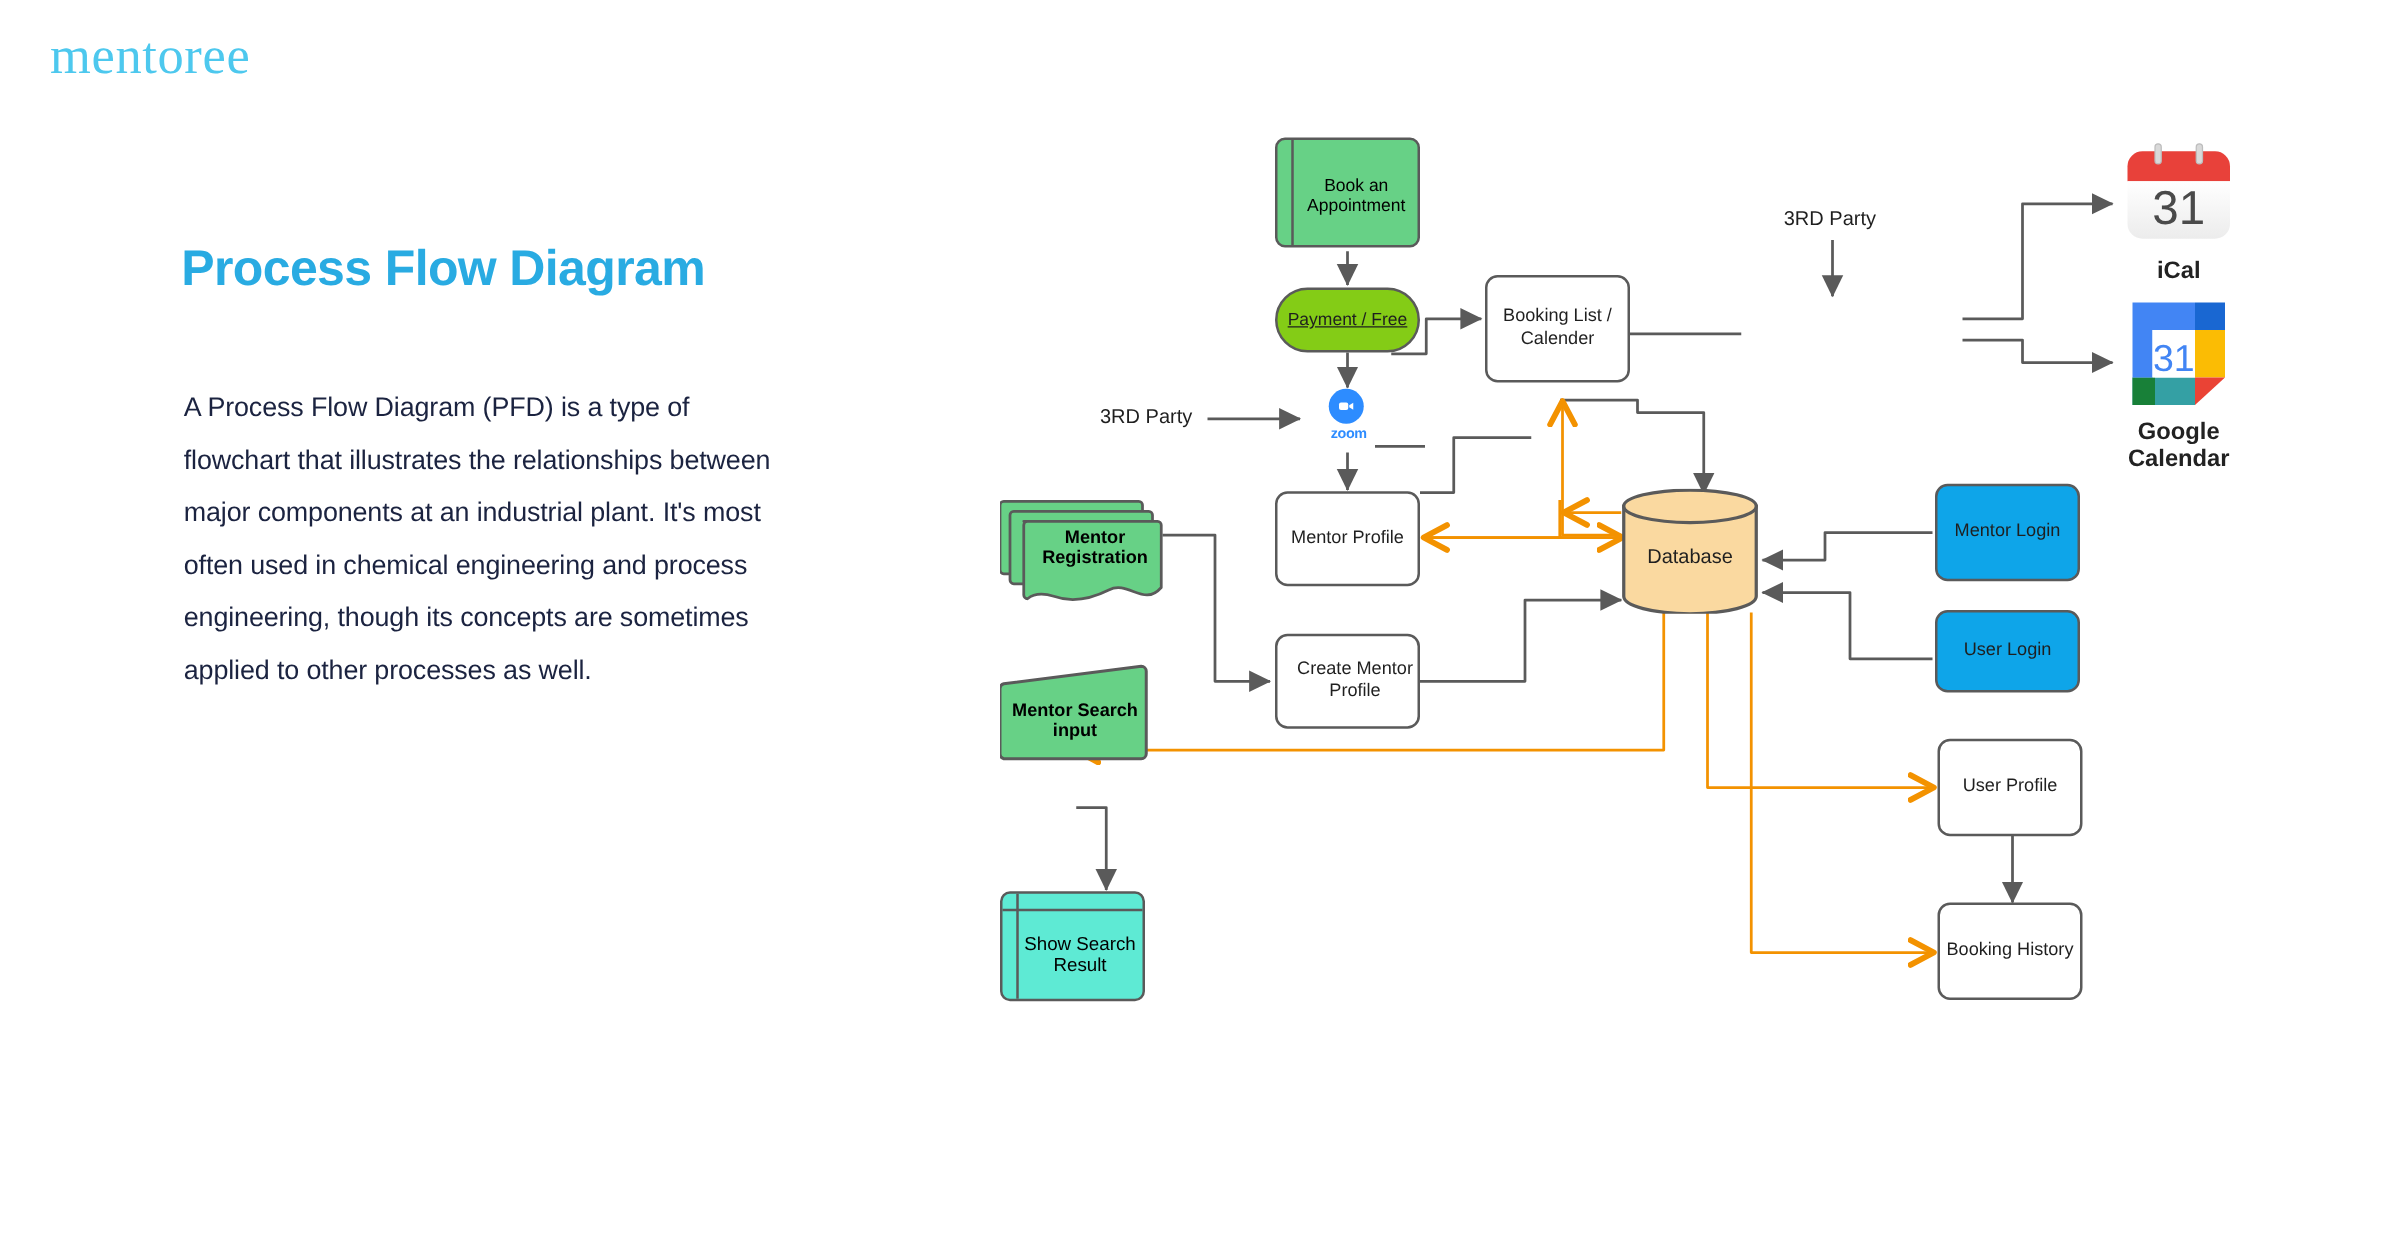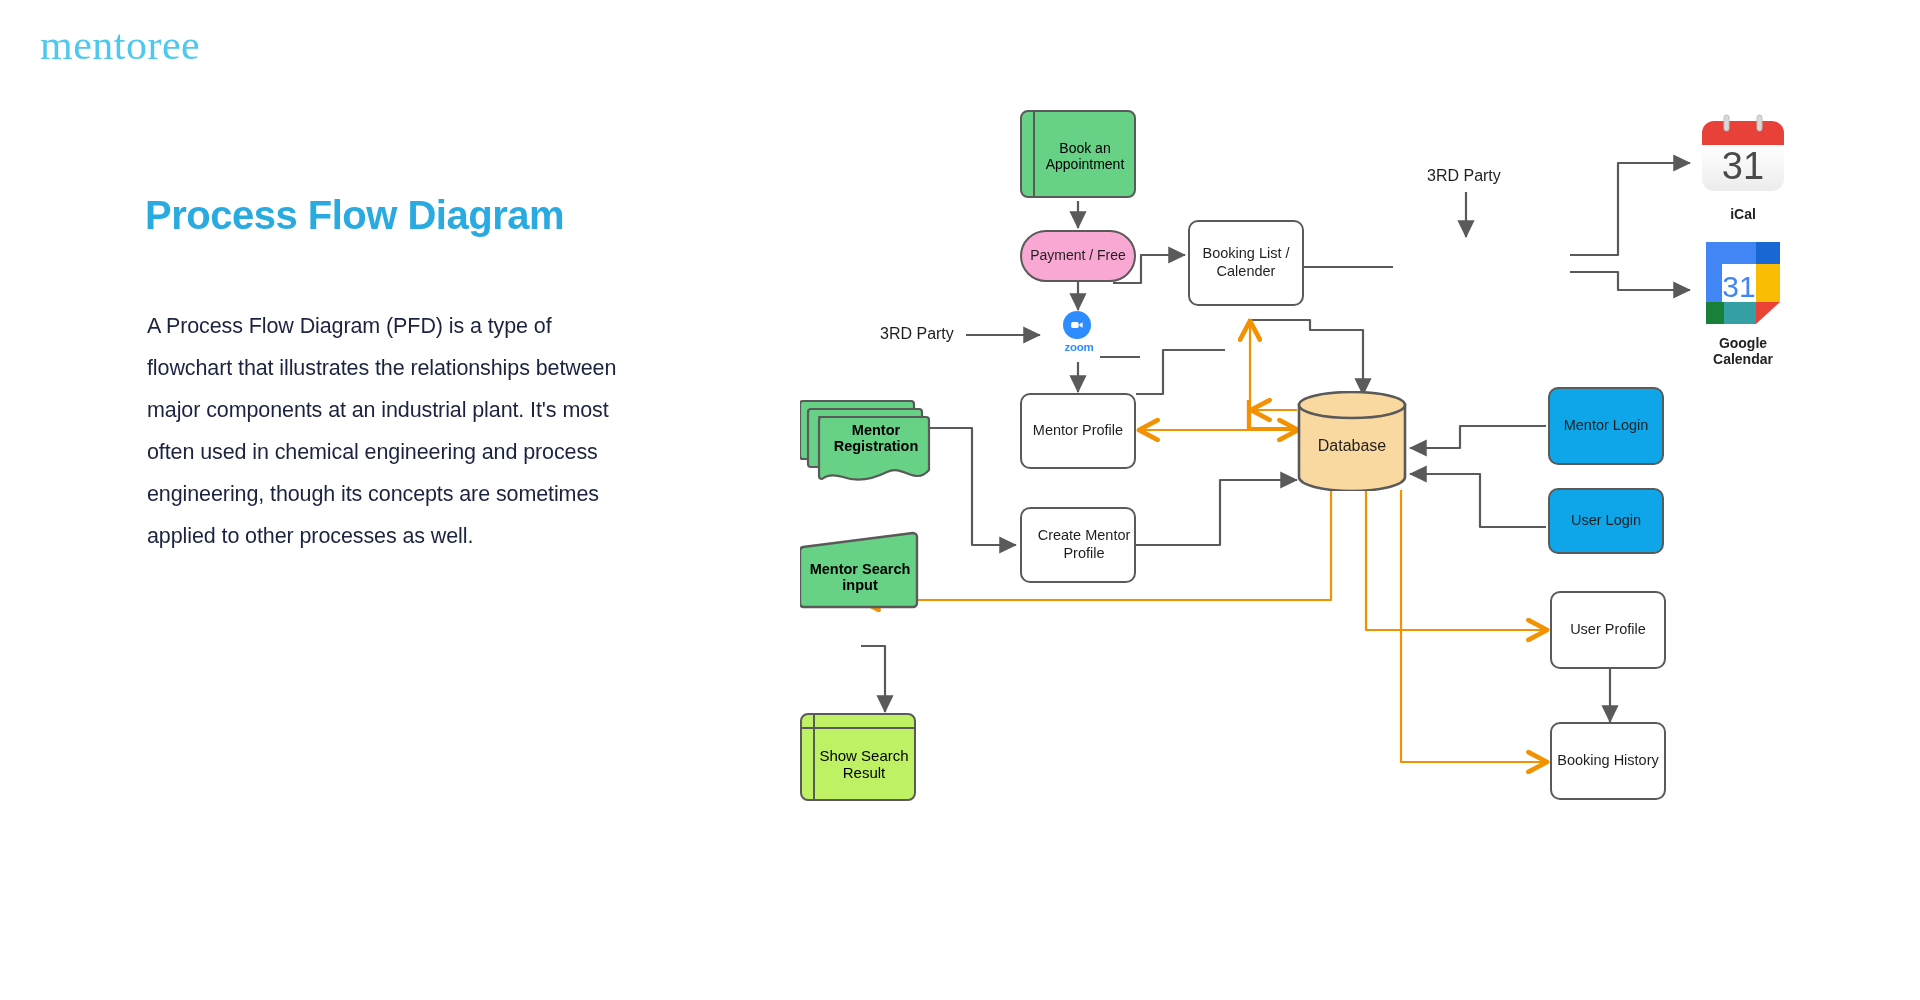--- a/index.html
+++ b/index.html
@@ -95,21 +95,22 @@
     position: absolute;
     left: 14px; right: 2px; top: 14px; bottom: 0;
     display: flex; align-items: center; justify-content: center;
     text-align: center;
   }
 
   
   .stadium {
     border: 2.4px solid #5a5a5a;
     border-radius: 28px;
-    background: #f9a8d4;
+    background: #84cc16;
+    text-decoration: underline;
   }
 
   
   .multidoc { position: absolute; }
   .multidoc svg { position: absolute; left: 0; top: 0; }
   .multidoc .mtxt {
     position: absolute;
     left: 24px; right: 4px; top: 16px;
     height: 52px;
     display: flex; align-items: center; justify-content: center;
@@ -171,21 +172,21 @@
     color: #ffffff;
     font-size: 21px;
     font-weight: bold;
     letter-spacing: -0.4px;
   }
 
   
   .cal-wrap { position: absolute; }
   .cal-caption {
     text-align: center;
-    font-size: 14px;
+    font-size: 19px;
     font-weight: bold;
     color: #222;
     margin-top: 7px;
   }
 
   .edge-label {
     position: absolute;
     font-size: 16px;
     color: #1f1f1f;
     white-space: nowrap;
@@ -305,21 +306,21 @@
 
   <div class="node box bold" style="left:1020px; top:507px; width:116px; height:76px; font-size:14.5px;padding-left:12px;">Create Mentor Profile</div>
 
   <div class="manual" style="left:800px; top:531px; width:120px; height:80px;">
     <svg width="120" height="80" viewBox="0 0 120 80" aria-hidden="true">
       <path d="M3,16 L113,2 a4,4 0 0 1 4,4 v66 a4,4 0 0 1 -4,4 h-110 a4,4 0 0 1 -3,-4 v-52 a4,4 0 0 1 3,-4 z" fill="#67D186" stroke="#5a5a5a" stroke-width="2.4" stroke-linejoin="round"></path>
     </svg>
     <div class="mitxt">Mentor Search input</div>
   </div>
 
-  <div class="storage" style="left:800px; top:713px; width:116px; height:88px; background:#bef264;">
+  <div class="storage" style="left:800px; top:713px; width:116px; height:88px; background:#5eead4;">
     <div class="vline"></div>
     <div class="hline"></div>
     <div class="stxt" style="font-size:15px;">Show Search Result</div>
   </div>
 
   <div class="cylinder" style="left:1297px; top:391px; width:110px; height:100px;">
     <svg width="110" height="100" viewBox="0 0 110 100" aria-hidden="true">
       <path d="M2,14 v72 a53,14 0 0 0 106,0 v-72 z" fill="#FAD9A0" stroke="#5a5a5a" stroke-width="2.6"></path>
       <ellipse cx="55" cy="14" rx="53" ry="13" fill="#FAD9A0" stroke="#5a5a5a" stroke-width="2.6"></ellipse>
     </svg>

